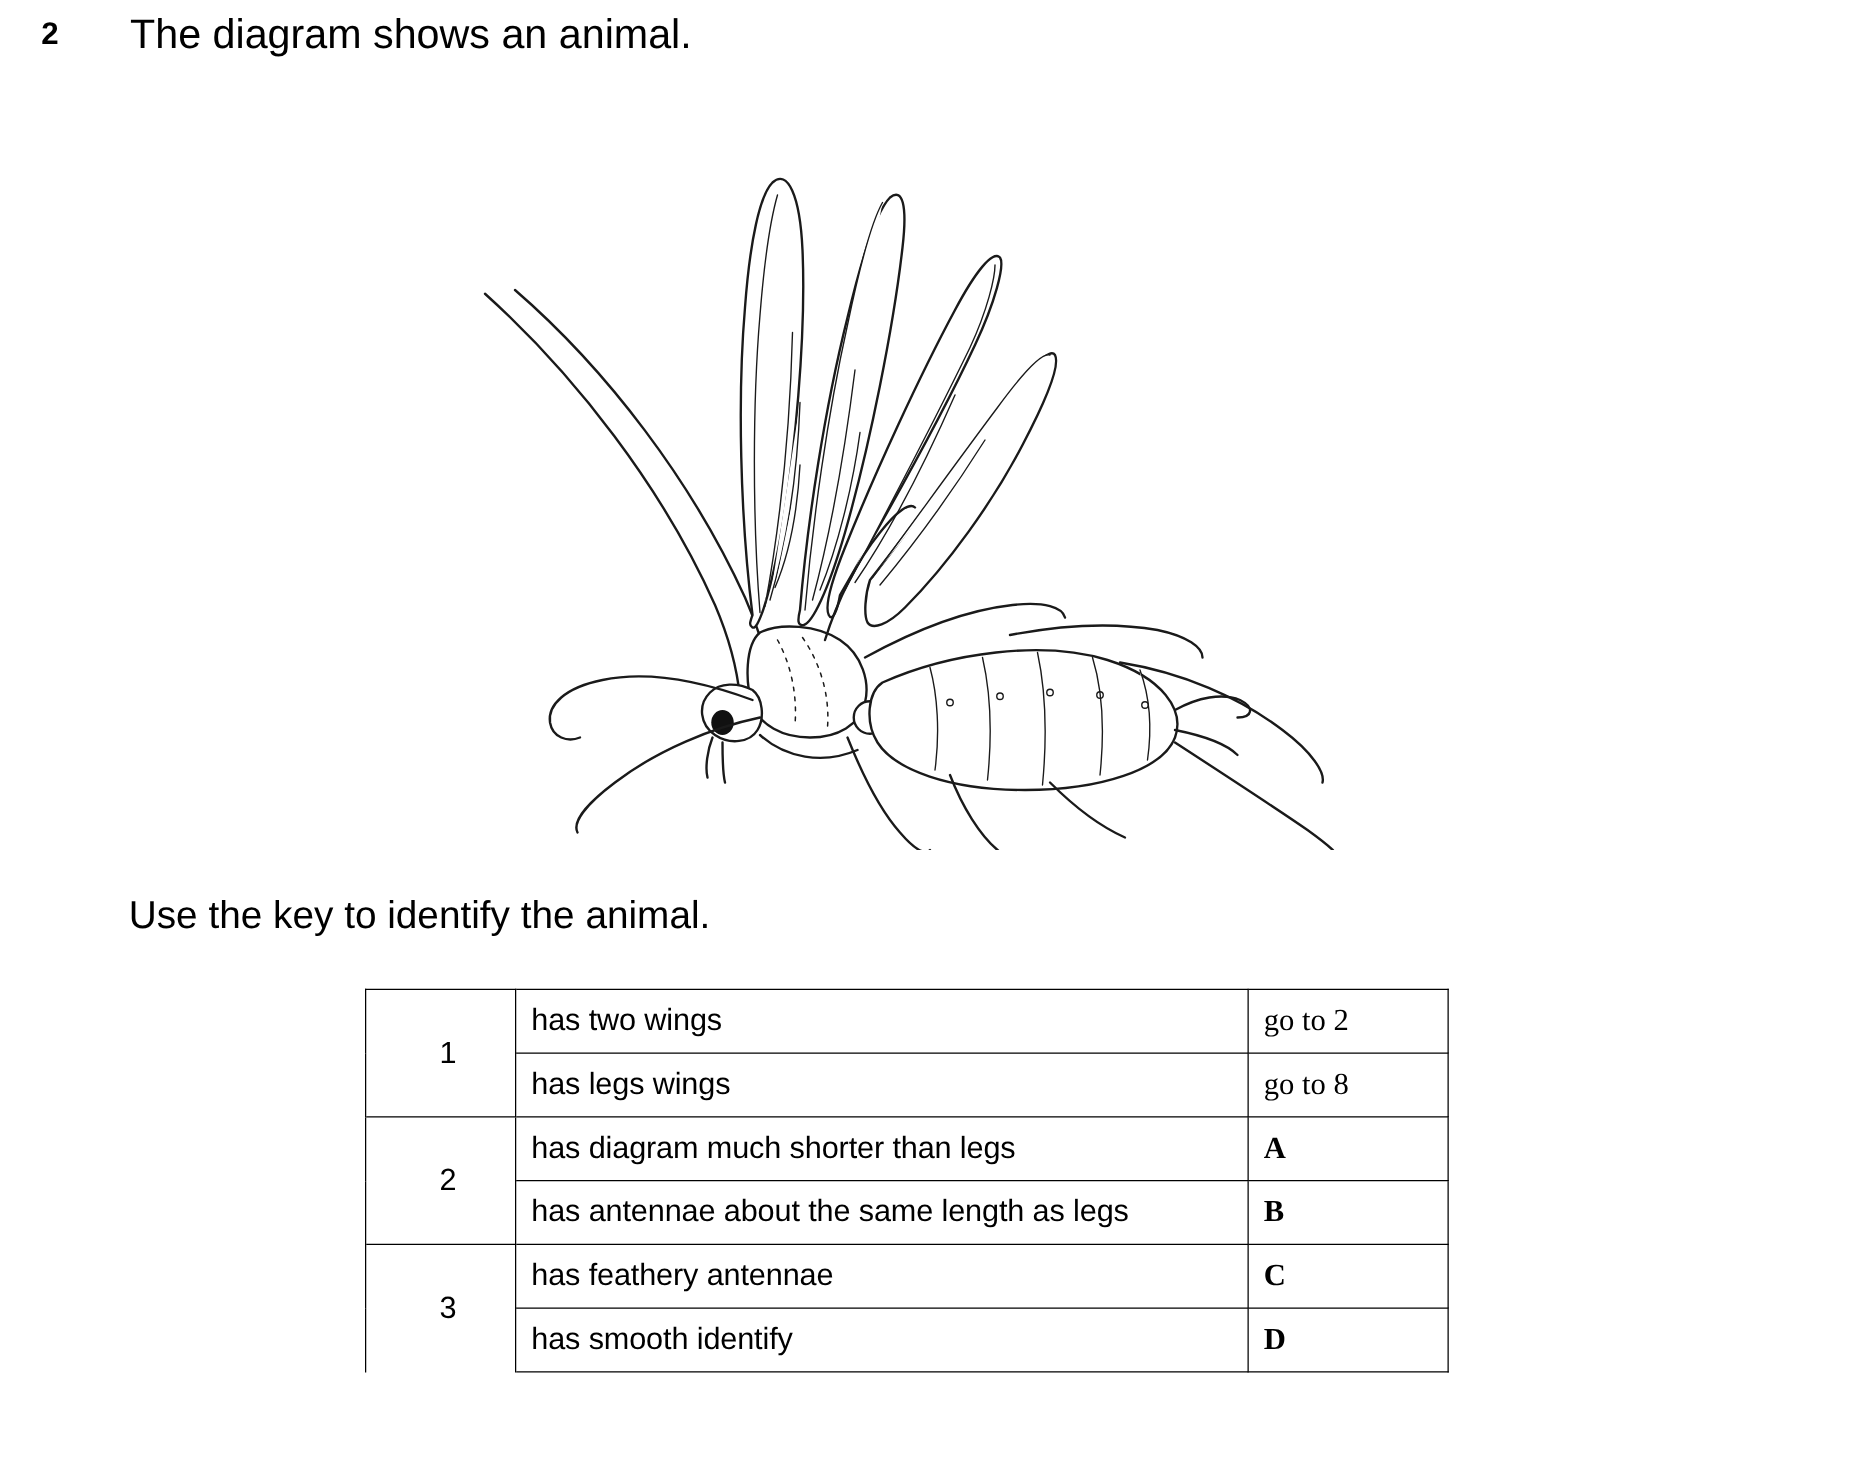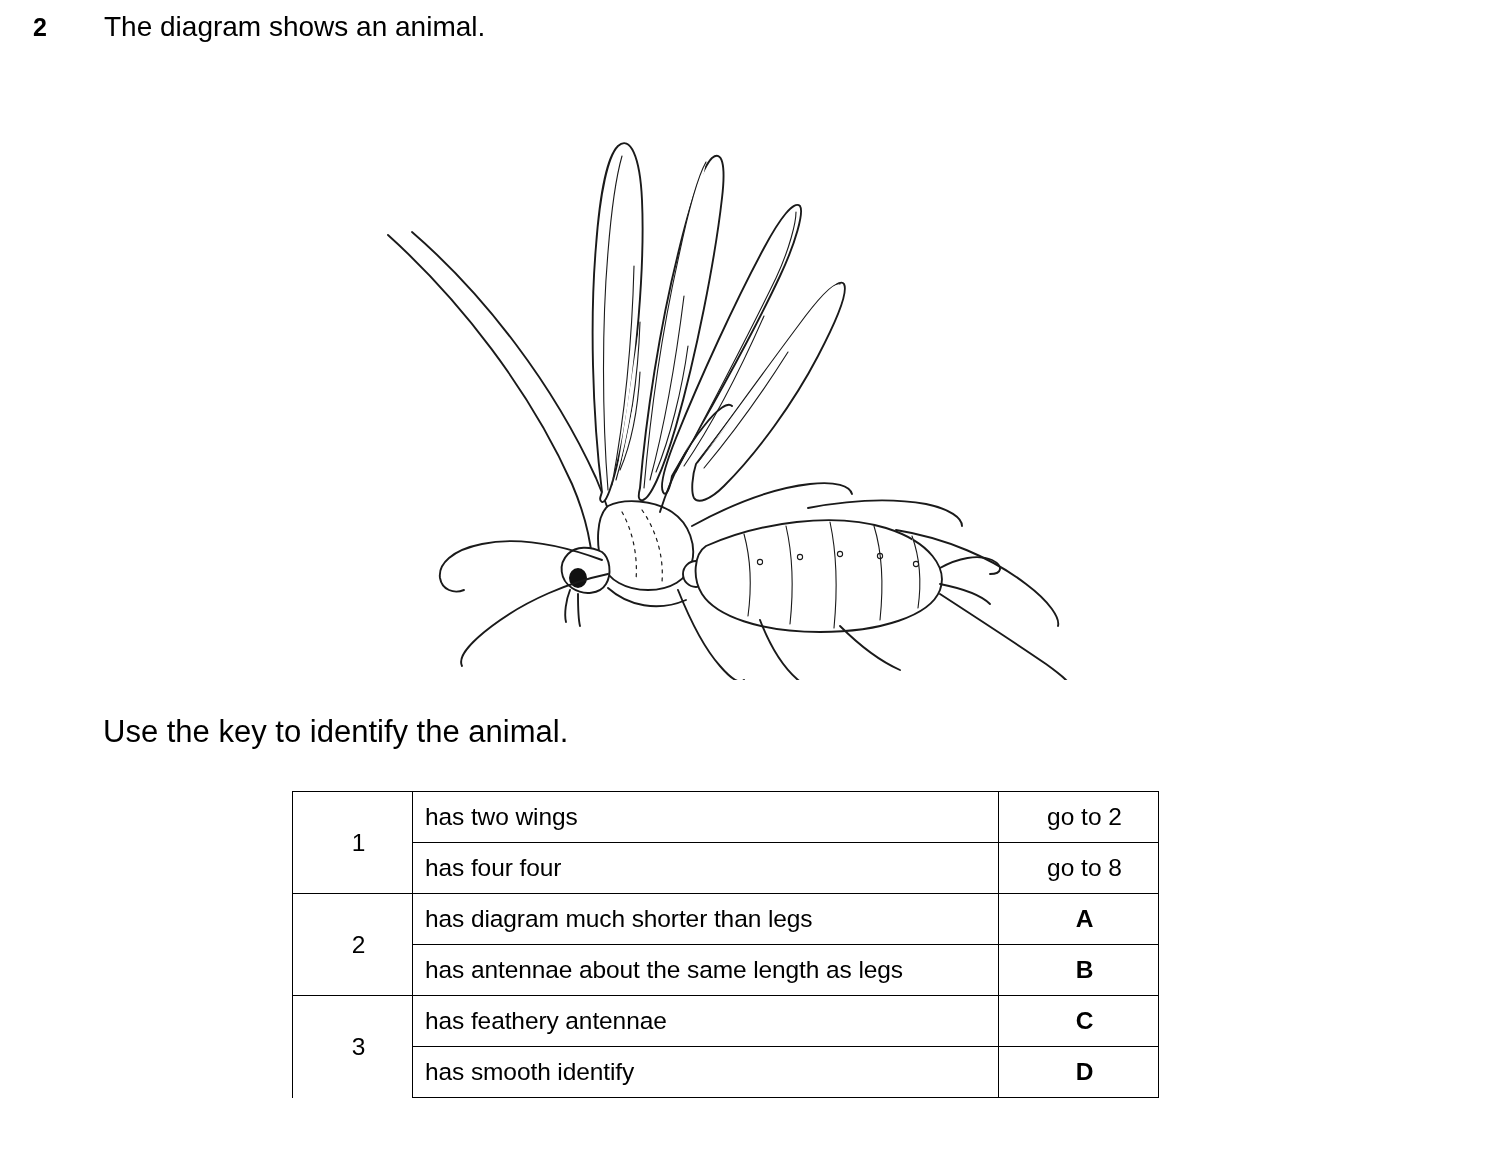--- a/index.html
+++ b/index.html
@@ -28,21 +28,21 @@
   .question-number {
     width: 72px;
     text-align: left;
     padding-left: 33px;
     box-sizing: border-box;
     font-size: 25px;
     font-weight: bold;
     line-height: 30px;
   }
   .question-text {
-    font-size: 28px;
+    font-size: 33px;
     line-height: 30px;
     padding-left: 32px;
   }
 
   
   .figure-wrap {
     position: absolute;
     top: 60px;
     left: 340px;
     width: 780px;
@@ -96,22 +96,23 @@
   td.col-num.row-first {
     border-bottom: none;
   }
   td.col-desc {
     width: 586px;
     text-align: left;
     letter-spacing: -0.1px;
   }
   td.col-result {
     width: 160px;
-    text-align: center;
+    text-align: left;
     padding: 0;
+    font-family: Liberation Serif, serif;
   }
   td.col-result.bold {
     font-weight: bold;
   }
 </style>
 </head>
 <body>
 
 <div class="question-row">
   <div class="question-number">2</div>
@@ -232,21 +233,21 @@
 
 <div class="key-table-wrap">
   <table class="key-table">
     <tbody>
       <tr>
         <td class="col-num has-top row-first" rowspan="2">1</td>
         <td class="col-desc">has two wings</td>
         <td class="col-result">go to 2</td>
       </tr>
       <tr>
-        <td class="col-desc">has four four</td>
+        <td class="col-desc">has legs wings</td>
         <td class="col-result">go to 8</td>
       </tr>
       <tr>
         <td class="col-num has-top row-first" rowspan="2">2</td>
         <td class="col-desc">has diagram much shorter than legs</td>
         <td class="col-result bold">A</td>
       </tr>
       <tr>
         <td class="col-desc">has antennae about the same length as legs</td>
         <td class="col-result bold">B</td>

